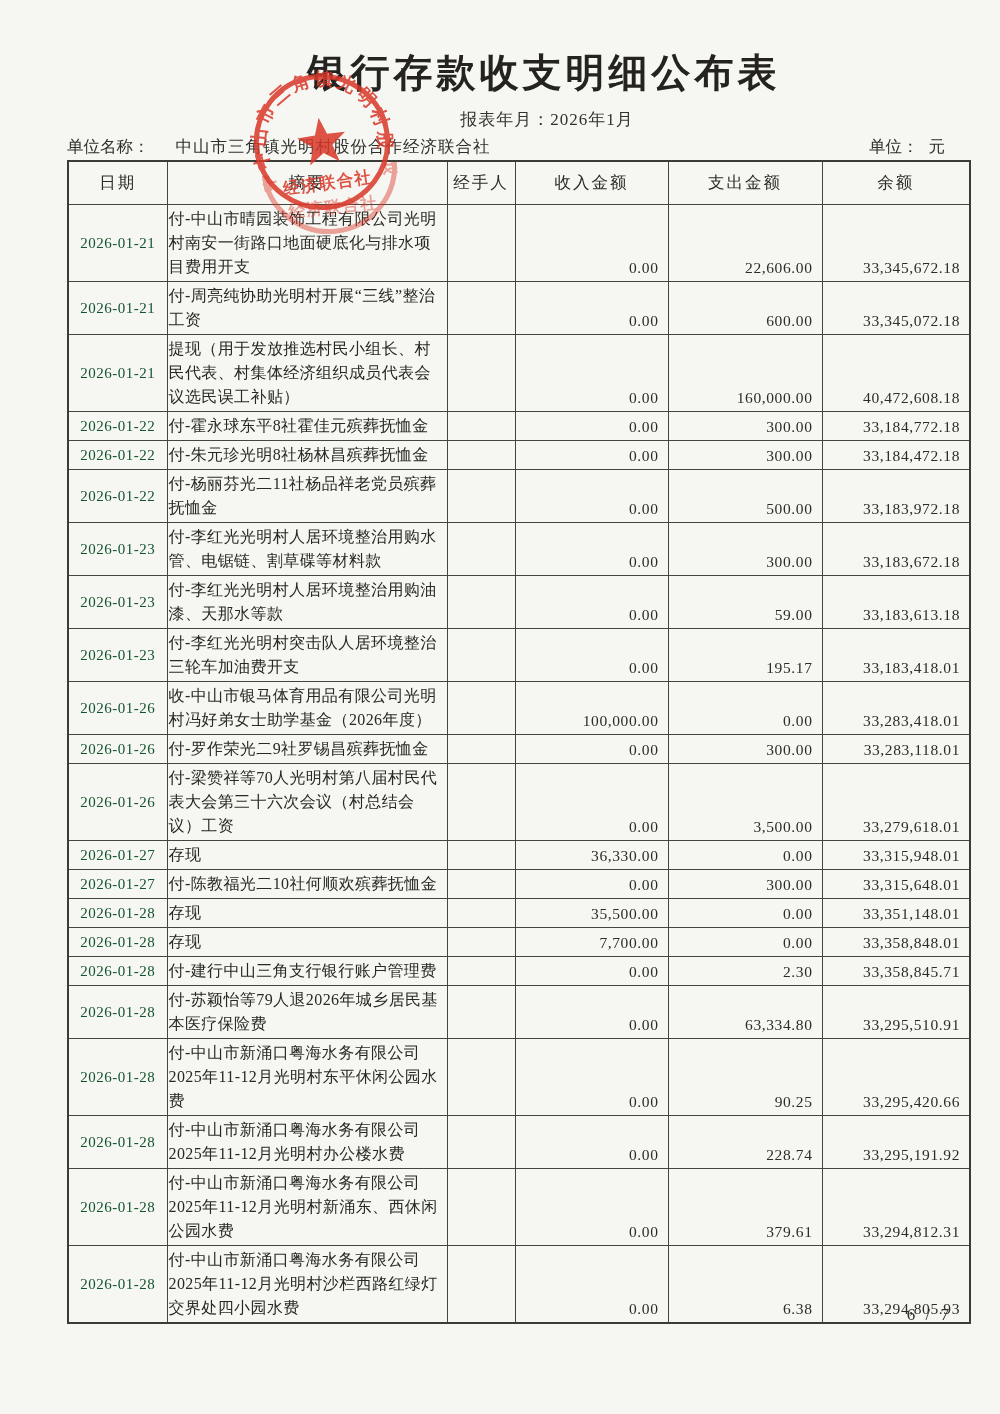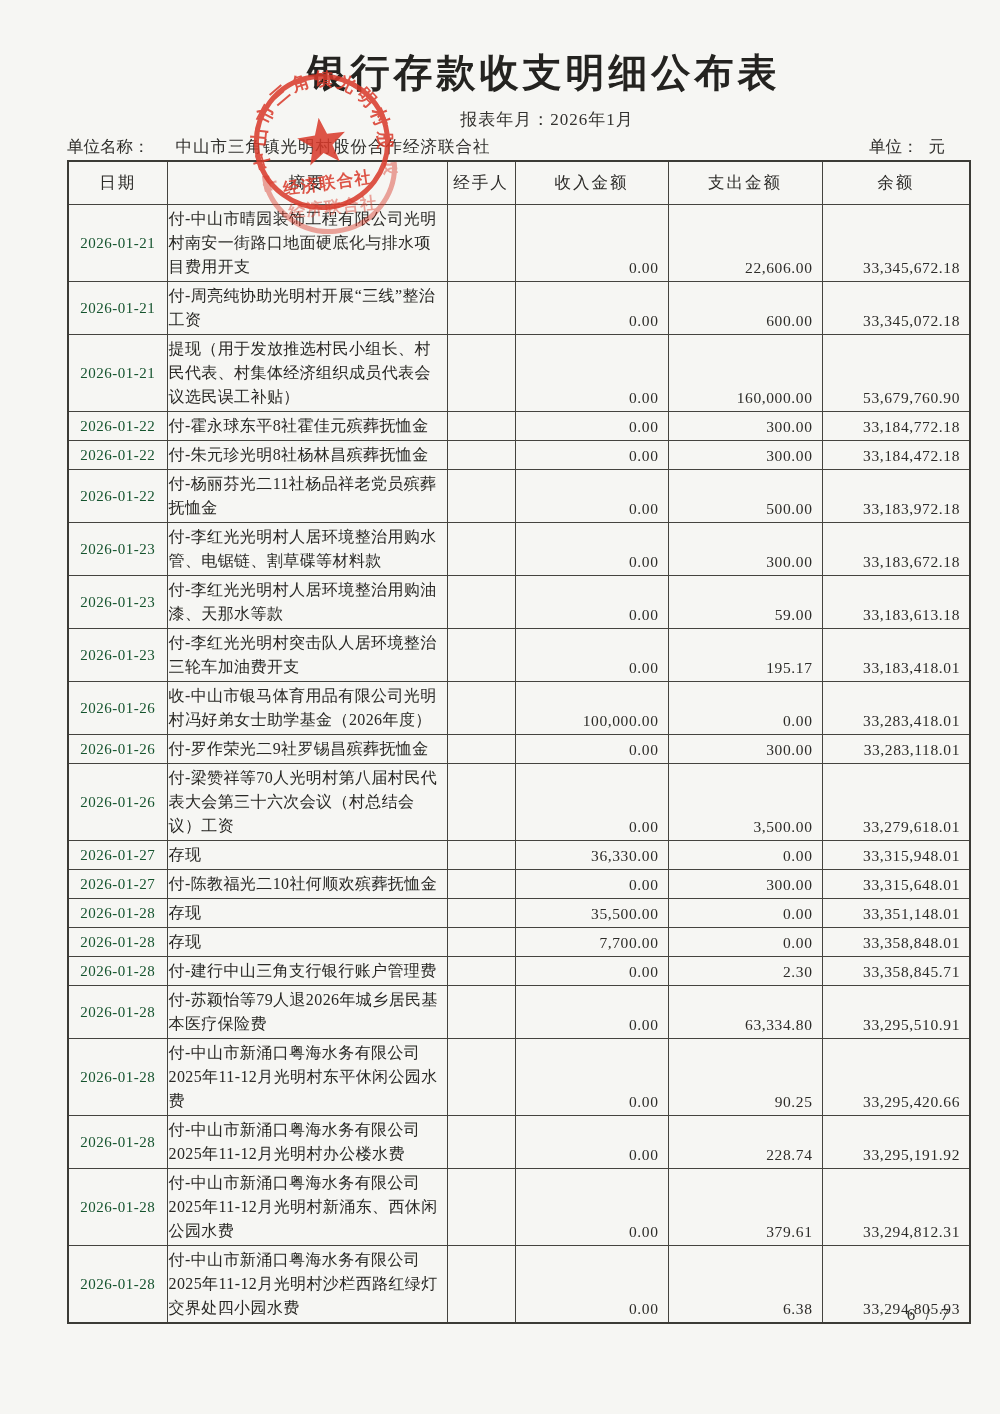--- a/index.html
+++ b/index.html
@@ -145,21 +145,21 @@
       <td class="c-num">0.00</td>
       <td class="c-num">600.00</td>
       <td class="c-num">33,345,072.18</td>
     </tr>
         <tr>
       <td class="c-date">2026-01-21</td>
       <td class="c-sum">提现（用于发放推选村民小组长、村民代表、村集体经济组织成员代表会议选民误工补贴）</td>
       <td class="c-hand"></td>
       <td class="c-num">0.00</td>
       <td class="c-num">160,000.00</td>
-      <td class="c-num">53,679,760.90</td>
+      <td class="c-num">40,472,608.18</td>
     </tr>
         <tr>
       <td class="c-date">2026-01-22</td>
       <td class="c-sum">付-霍永球东平8社霍佳元殡葬抚恤金</td>
       <td class="c-hand"></td>
       <td class="c-num">0.00</td>
       <td class="c-num">300.00</td>
       <td class="c-num">33,184,772.18</td>
     </tr>
         <tr>

